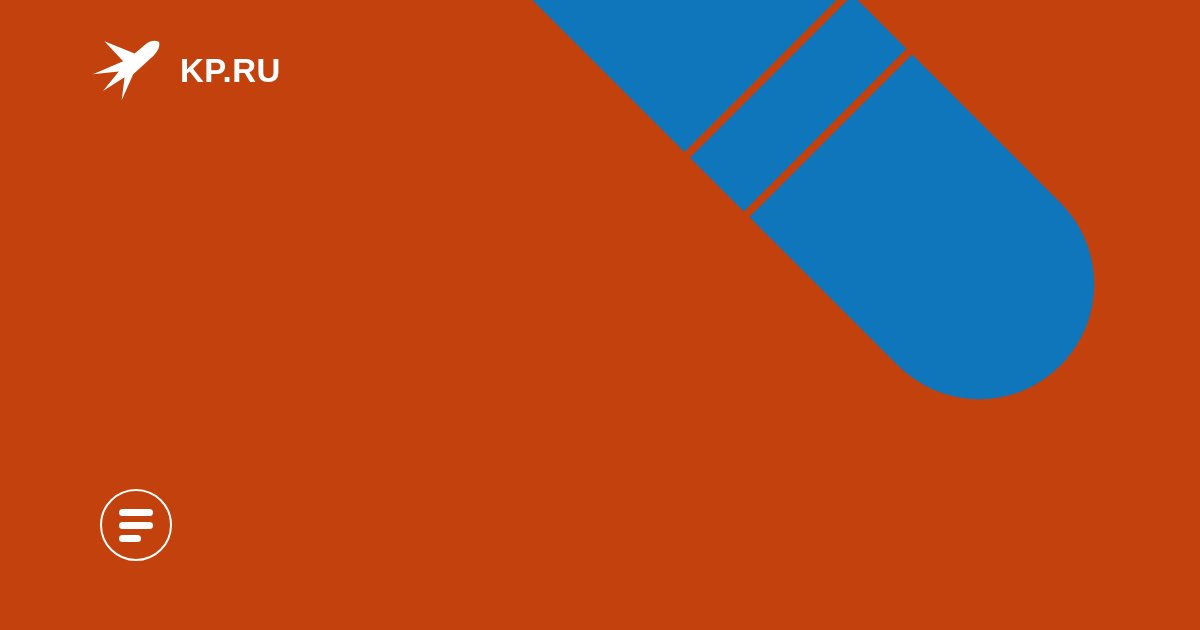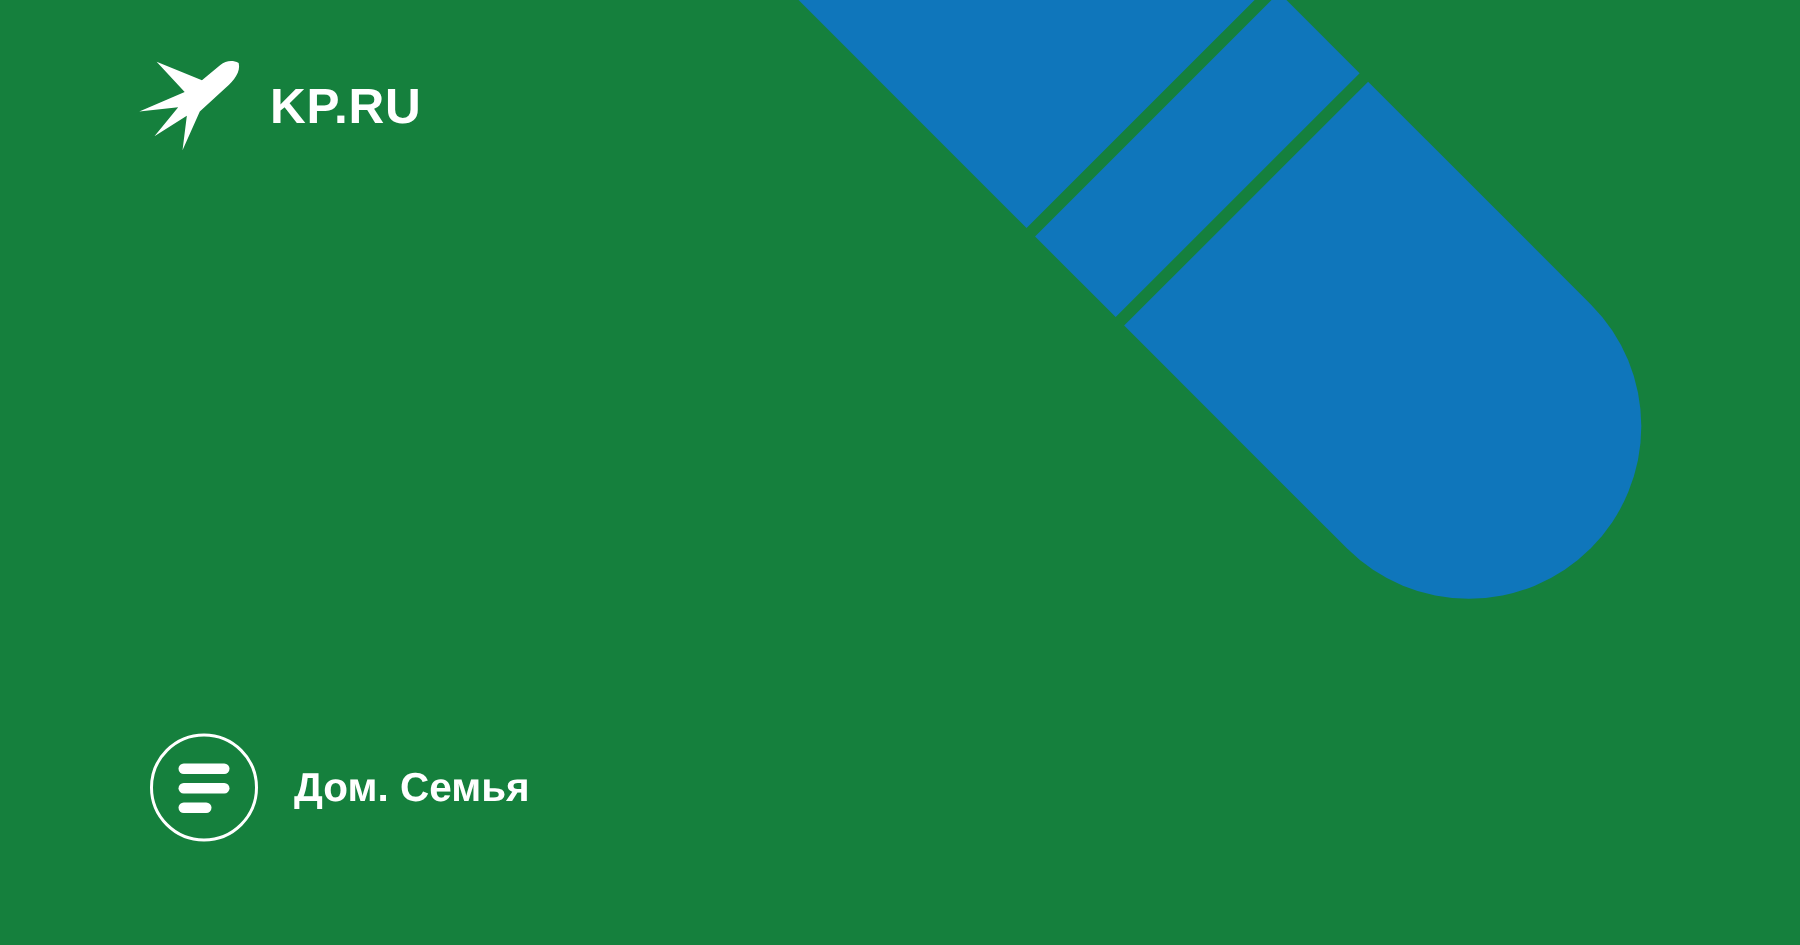--- a/index.html
+++ b/index.html
@@ -6,21 +6,21 @@
   html, body {
     margin: 0;
     padding: 0;
     background: #ffffff;
   }
   #card {
     position: relative;
     width: 1200px;
     height: 630px;
     overflow: hidden;
-    background: #15803d;
+    background: #c2410c;
     font-family: "Liberation Sans", "DejaVu Sans", sans-serif;
     -webkit-font-smoothing: antialiased;
   }
 
   
   #watermark {
     position: absolute;
     inset: 0;
     width: 1200px;
     height: 630px;
@@ -148,16 +148,15 @@
     <span id="brand-name">KP.RU</span>
   </div>
 
 
   <div id="rubric">
     <div id="rubric-icon">
       <span class="bar b1"></span>
       <span class="bar b2"></span>
       <span class="bar b3"></span>
     </div>
-    <span id="rubric-label">Дом. Семья</span>
   </div>
 
 </div>
 
 </body></html>

